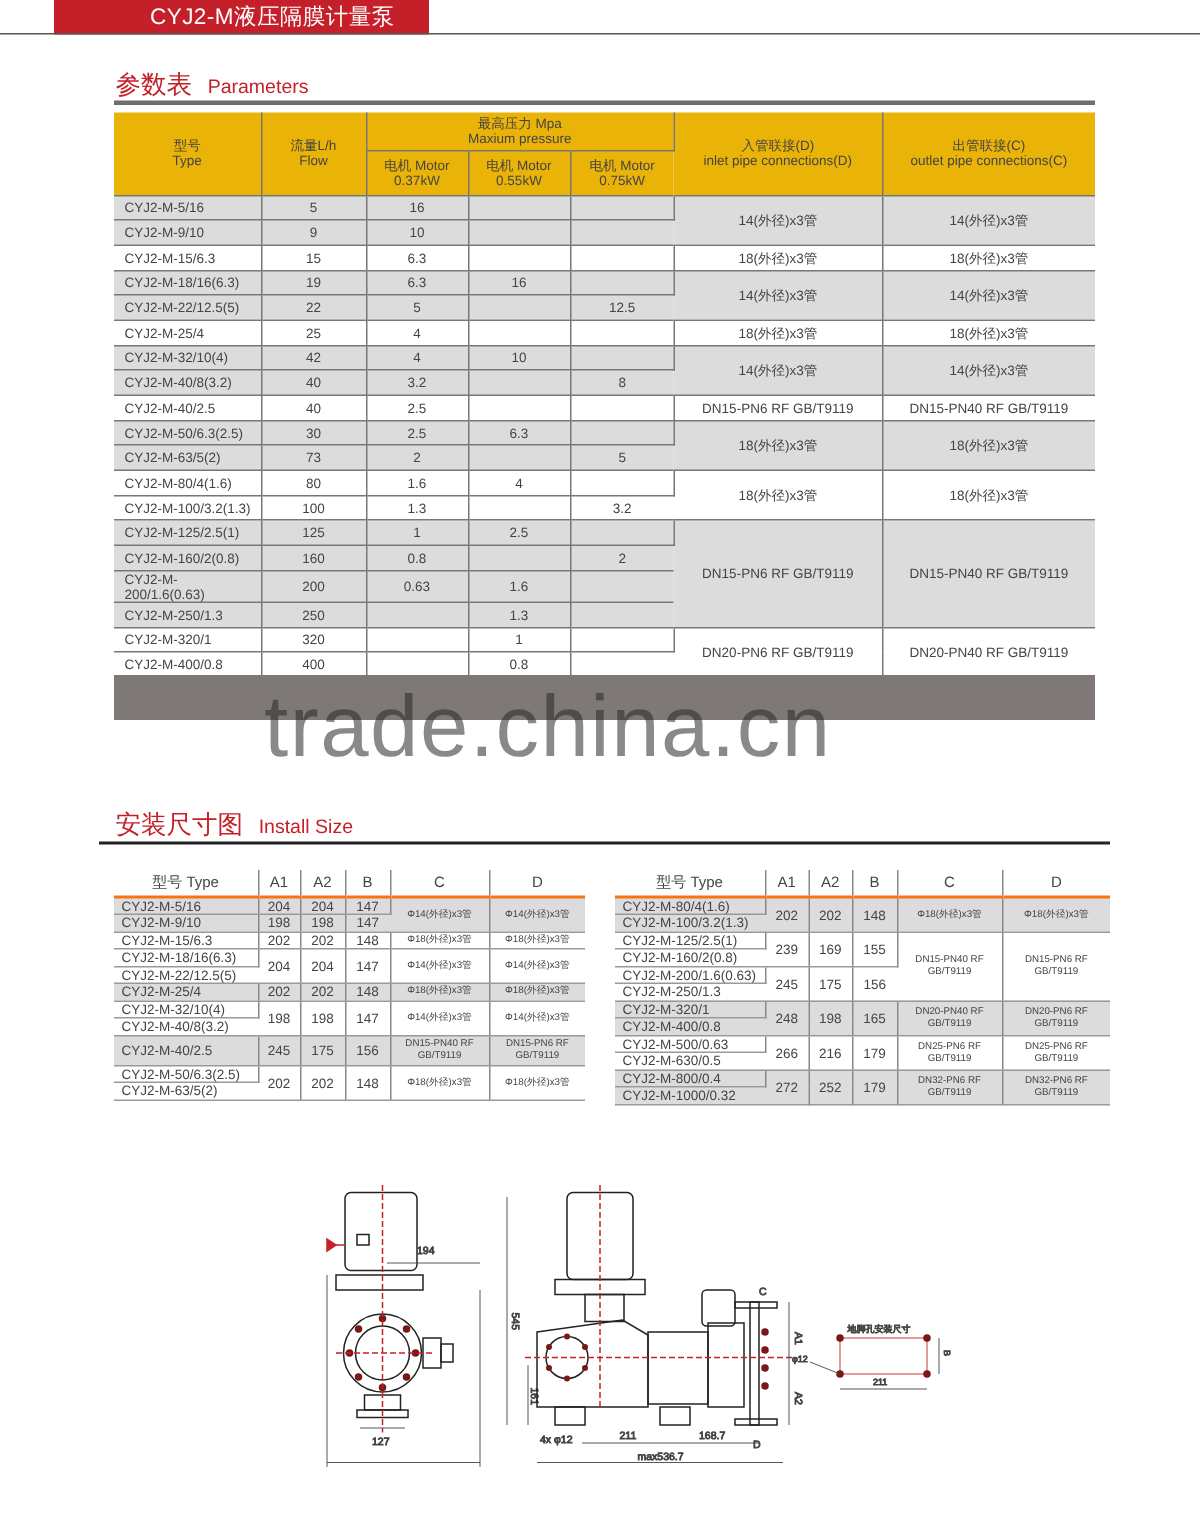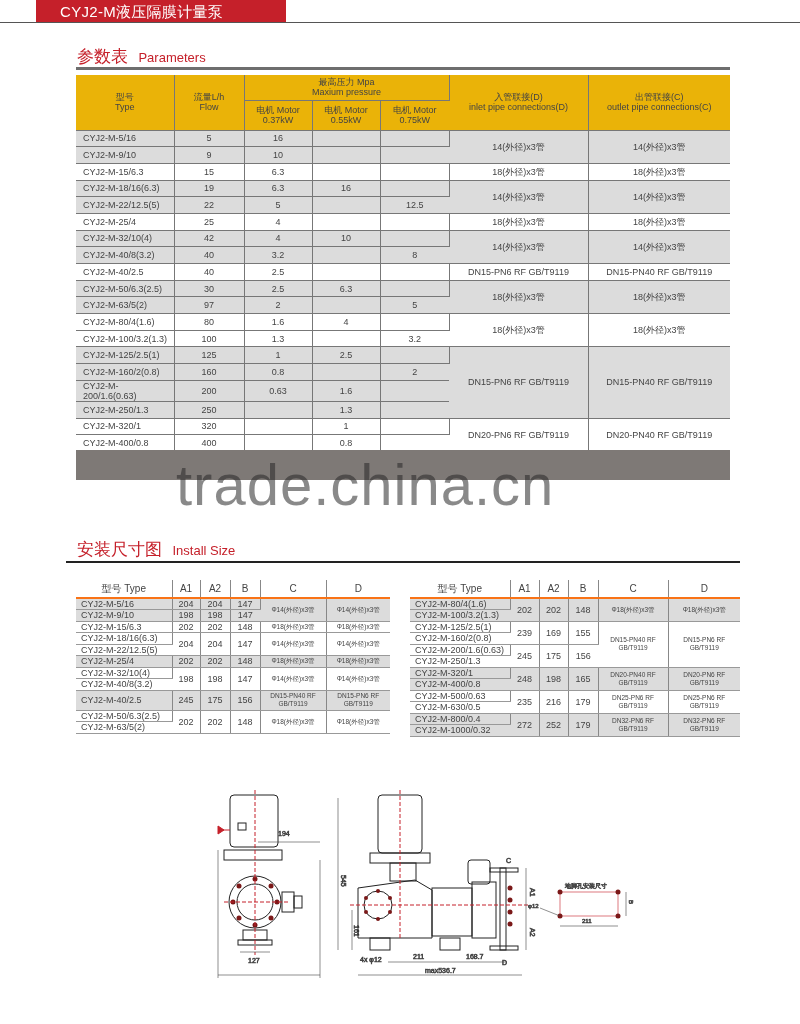--- a/index.html
+++ b/index.html
@@ -1,19 +1,19 @@
 <!DOCTYPE html>
 <html><head>
 <meta charset="utf-8">
 <style>
   * { box-sizing: border-box; margin: 0; padding: 0; }
   html, body { width: 800px; height: 1024px; background: #ffffff; overflow: hidden; }
   body { position: relative; font-family: "Liberation Sans", "DejaVu Sans", sans-serif; color: #333; }
 
-  .top-banner { position: absolute; left: 36px; top: 0; width: 250px; height: 23px; background: #c5202a; color: #fff; font-size: 15px; line-height: 23px; padding-left: 24px; letter-spacing: 0.3px; }
+  .top-banner { position: absolute; left: 36px; top: 0; width: 250px; height: 23px; background: #c5202a; color: #fff; font-size: 15px; line-height: 23px; padding-left: 64px; letter-spacing: 0.3px; }
   .top-rule { position: absolute; left: 0; top: 22px; width: 800px; height: 1px; background: #555; }
 
   .section-title { position: absolute; left: 77px; font-size: 16px; color: #c5202a; }
   .section-title .cn { font-size: 17px; margin-right: 6px; }
   .section-title .en { font-size: 13px; }
   .section-rule { position: absolute; left: 76px; width: 654px; height: 3px; background: #6e6e6e; }
   .section-rule.thin { left: 66px; width: 674px; height: 2px; background: #222; }
 
   
   table { border-collapse: collapse; table-layout: fixed; }
@@ -175,21 +175,21 @@
         <td class="type">CYJ2-M-50/6.3(2.5)</td>
         <td>30</td>
         <td>2.5</td>
         <td>6.3</td>
         <td></td>
         <td rowspan="2" class="pipe-g">18(外径)x3管</td>
         <td rowspan="2" class="pipe-g">18(外径)x3管</td>
       </tr>
     <tr class="g">
         <td class="type">CYJ2-M-63/5(2)</td>
-        <td>97</td>
+        <td>73</td>
         <td>2</td>
         <td></td>
         <td>5</td>
       </tr>
     <tr>
         <td class="type">CYJ2-M-80/4(1.6)</td>
         <td>80</td>
         <td>1.6</td>
         <td>4</td>
         <td></td>
@@ -412,21 +412,21 @@
         <td rowspan="2">198</td>
         <td rowspan="2">165</td>
         <td rowspan="2" class="small">DN20-PN40 RF GB/T9119</td>
         <td rowspan="2" class="small">DN20-PN6 RF GB/T9119</td>
       </tr>
     <tr class="g">
         <td class="type">CYJ2-M-400/0.8</td>
       </tr>
     <tr>
         <td class="type">CYJ2-M-500/0.63</td>
-        <td rowspan="2">235</td>
+        <td rowspan="2">266</td>
         <td rowspan="2">216</td>
         <td rowspan="2">179</td>
         <td rowspan="2" class="small">DN25-PN6 RF GB/T9119</td>
         <td rowspan="2" class="small">DN25-PN6 RF GB/T9119</td>
       </tr>
     <tr>
         <td class="type">CYJ2-M-630/0.5</td>
       </tr>
     <tr class="g">
         <td class="type">CYJ2-M-800/0.4</td>

